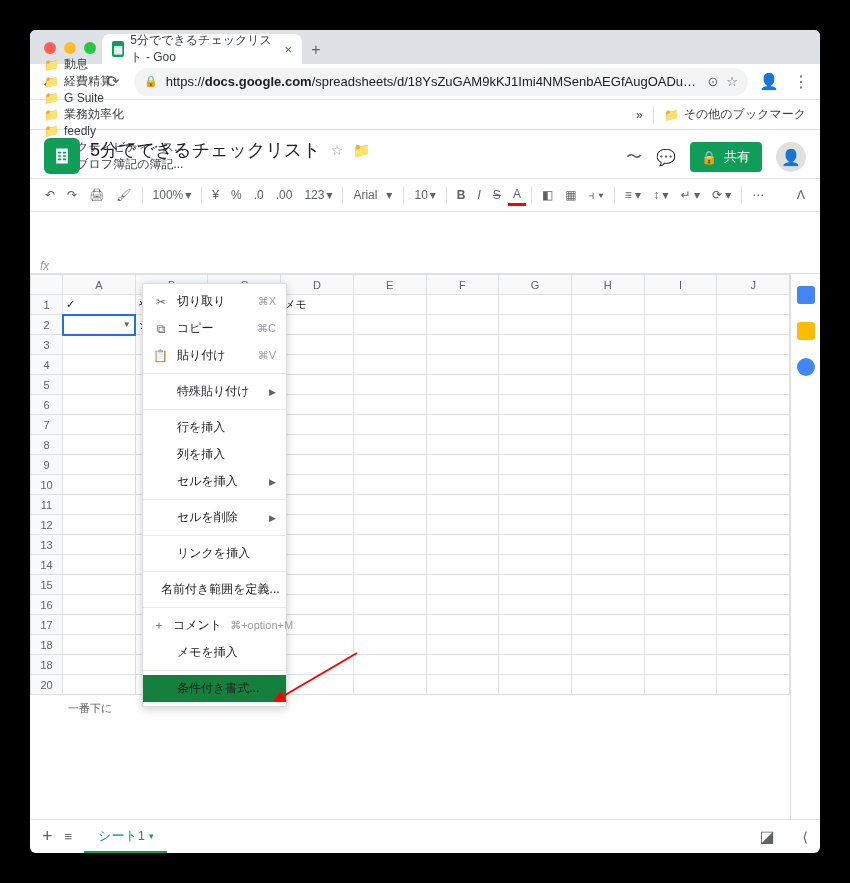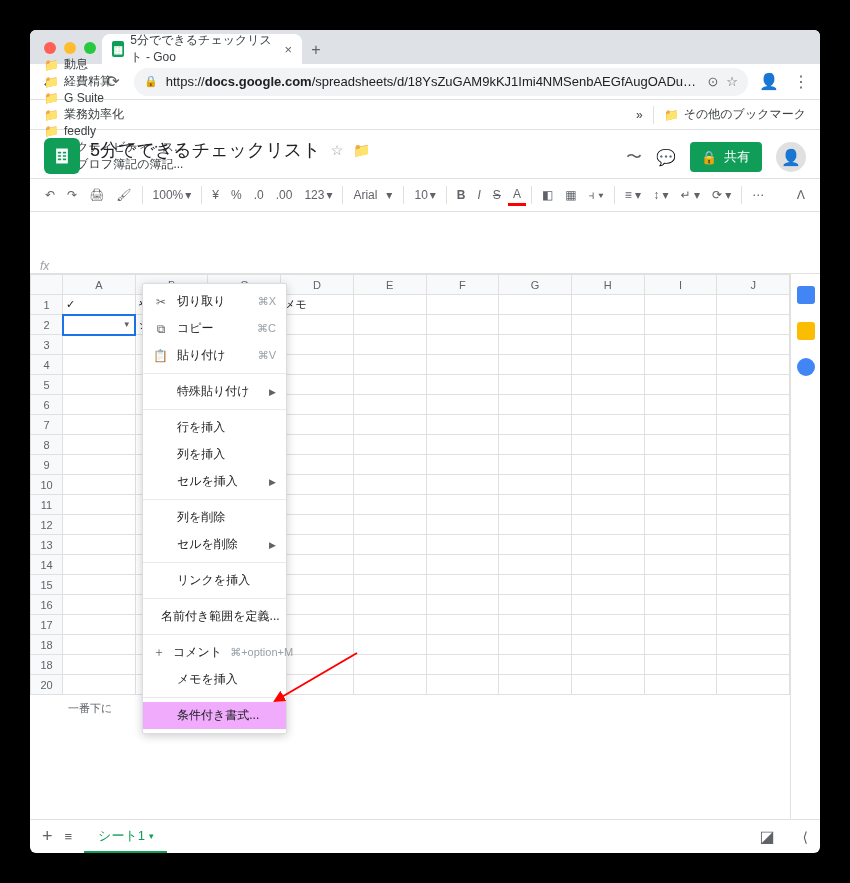--- a/index.html
+++ b/index.html
@@ -57,21 +57,21 @@
   .dd-arrow { float:right; color:#5f6368; font-size:8px; padding-right:1px;}
   .sidepanel { width:30px; border-left:1px solid #e0e0e0; background:#fff; display:flex; flex-direction:column; align-items:center; gap:18px; padding-top:12px;}
   .sidepanel .sq { width:18px;height:18px;border-radius:3px;}
   .morerows { font-size:11px; color:#5f6368; padding:6px 0 0 38px;}
   
   .sheettabs { height:34px; border-top:1px solid #e0e0e0; display:flex; align-items:center; padding:0 12px; gap:12px; font-size:13px; color:#5f6368;}
   .sheettab { padding:6px 14px; color:#0f9d58; font-weight:500; border-bottom:2px solid #0f9d58; display:flex;align-items:center;gap:4px;}
   
   .ctxmenu { position:absolute; left:112px; top:253px; width:145px; background:#fff; border:1px solid #dadce0; border-radius:2px; box-shadow:0 2px 10px rgba(0,0,0,.2); padding:4px 0; font-size:12px; color:#202124; z-index:50;}
   .ctxmenu .mi { padding:5px 10px 5px 10px; display:flex; align-items:center; gap:8px; position:relative;}
-  .ctxmenu .mi:hover, .ctxmenu .mi.hover { background:#f0abfc;}
+  .ctxmenu .mi:hover, .ctxmenu .mi.hover { background:#15803d;}
   .ctxmenu .mi .mic { width:16px; text-align:center; color:#5f6368; font-size:12px;}
   .ctxmenu .mi .lab { flex:1; white-space:nowrap;}
   .ctxmenu .mi .sc { color:#9aa0a6; font-size:11px;}
   .ctxmenu .mi .arr { color:#5f6368; font-size:9px;}
   .ctxmenu hr { border:none; border-top:1px solid #e8eaed; margin:4px 0;}
   
   .arrow-ann { position:absolute; left:242px; top:618px; z-index:60; pointer-events:none;}
 </style>
 </head>
 <body>
@@ -563,24 +563,20 @@
         <span class="lab">列を挿入</span>
       </div>
       <div class="mi">
         <span class="mic"></span>
         <span class="lab">セルを挿入</span>
         <span class="arr">▶</span>
       </div>
       <hr>
       <div class="mi">
         <span class="mic"></span>
-        <span class="lab">列を削除</span>
-      </div>
-      <div class="mi">
-        <span class="mic"></span>
         <span class="lab">セルを削除</span>
         <span class="arr">▶</span>
       </div>
       <hr>
       <div class="mi">
         <span class="mic"></span>
         <span class="lab">リンクを挿入</span>
       </div>
       <hr>
       <div class="mi">

